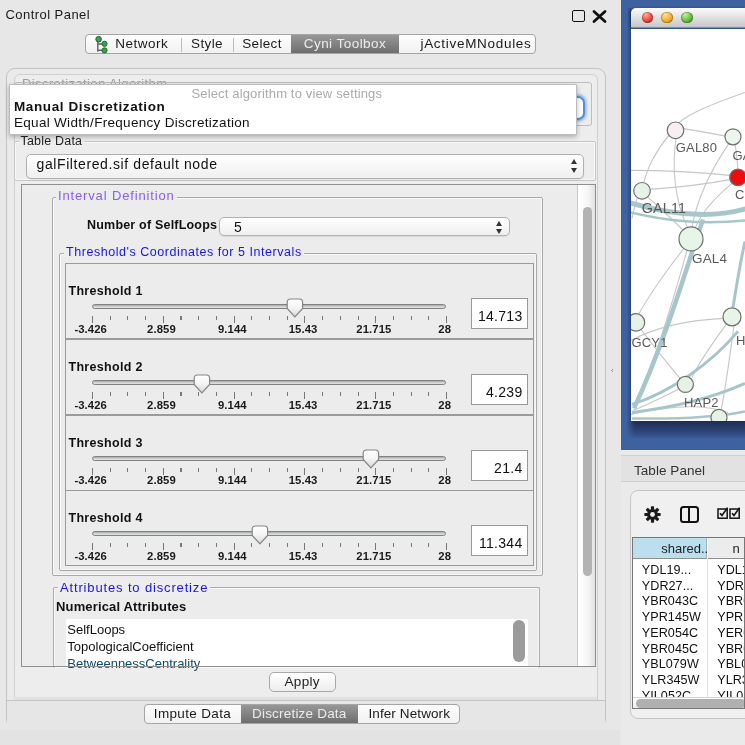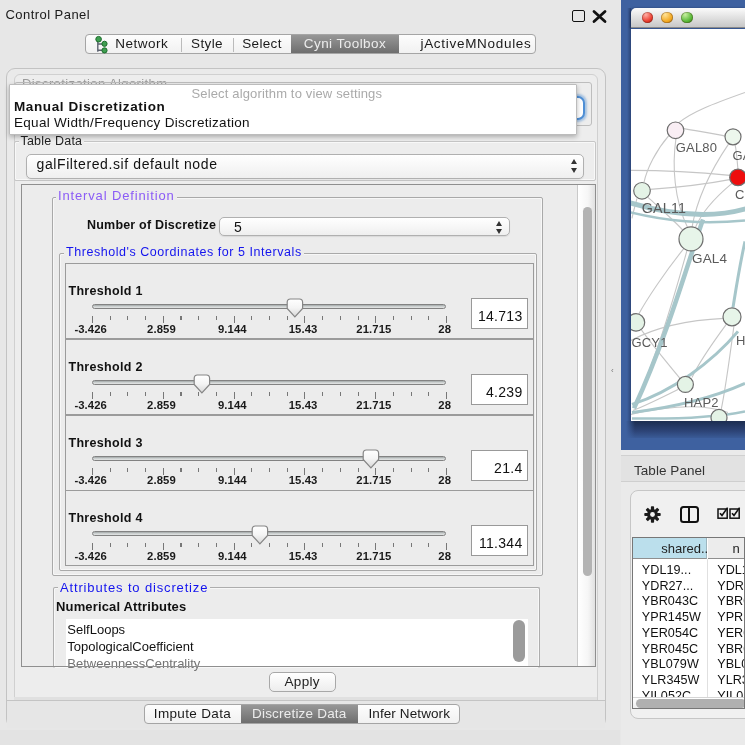--- a/index.html
+++ b/index.html
@@ -62,21 +62,21 @@
 <div class="combo" style="left:26px;top:154px;width:557.5px;height:25px;">
       <div class="txt" style="line-height:19px;">galFiltered.sif default node</div>
       <div class="arr up" style="right:6px;top:4px;"></div>
       <div class="arr dn" style="right:6px;top:13px;"></div>
     </div>
 <div class="abs" style="left:20.5px;top:183.5px;width:575px;height:483.5px;border:1px solid #8f8f8f;background:#ececec;"></div>
 <div class="abs" style="left:576.5px;top:184.5px;width:19px;height:481.5px;background:linear-gradient(to right,#ffffff,#f6f6f6 55%,#dedede);border-left:1px solid #c9c9c9;"></div>
 <div class="abs" style="left:582.5px;top:207px;width:9px;height:369px;background:#b3b3b3;border-radius:4.5px;"></div>
 <div class="group" style="left:52px;top:197px;width:490.5px;height:379px;border-color:#a9a9a9;"></div>
 <div class="glabel" style="left:56px;top:188px;color:#8b5cf6;letter-spacing:0.85px;">Interval Definition</div>
-<div class="abs" style="left:87px;top:217.8px;font-size:12.5px;font-weight:bold;letter-spacing:0.2px;color:#111;">Number of Discretize</div>
+<div class="abs" style="left:87px;top:217.8px;font-size:12.5px;font-weight:bold;letter-spacing:0.2px;color:#111;">Number of SelfLoops</div>
 <div class="combo" style="left:219px;top:217px;width:290.5px;height:19px;">
       <div class="txt" style="left:14px;line-height:18px;">5</div>
       <div class="arr up" style="right:7px;top:2.5px;"></div>
       <div class="arr dn" style="right:7px;top:10.5px;"></div>
     </div>
 <div class="group" style="left:59px;top:253px;width:477.5px;height:317.5px;border-color:#a9a9a9;"></div>
 <div class="glabel" style="left:64px;top:244.5px;color:#1414ee;font-size:12.5px;letter-spacing:0.55px;">Threshold's Coordinates for 5 Intervals</div>
 <div class="tpanel" style="top:263.2px;">
 <div class="ttl">Threshold 1</div>
 <div class="track"></div>
@@ -168,21 +168,21 @@
         <path d="M1.2 4.2 Q1.2 1 4.4 1 L13.4 1 Q16.6 1 16.6 4.2 L16.6 10.4 L8.9 18.8 L1.2 10.4 Z" fill="url(#tg3)" stroke="#858585" stroke-width="1.2"></path>
       </svg>
 <div class="vbox">11.344</div>
 </div>
 <div class="group" style="left:52.6px;top:586.7px;width:487px;height:81px;border-bottom:none;"></div>
 <div class="glabel" style="left:58px;top:579.5px;color:#1414ee;font-size:13px;letter-spacing:0.85px;background:#ededed;">Attributes to discretize</div>
 <div class="abs" style="left:56px;top:598.5px;font-size:13px;font-weight:bold;letter-spacing:0.15px;color:#111;">Numerical Attributes</div>
 <div class="abs" style="left:65.8px;top:618.5px;width:462px;height:48.5px;background:#fff;">
       <div style="position:absolute;left:1.5px;top:3.5px;font-size:13px;color:#111;">SelfLoops</div>
       <div style="position:absolute;left:1.5px;top:20.3px;font-size:13px;color:#111;">TopologicalCoefficient</div>
-      <div style="position:absolute;left:1.5px;top:37.1px;font-size:13px;color:#737373;">BetweennessCentrality</div>
+      <div style="position:absolute;left:1.5px;top:37.1px;font-size:13px;color:#0c4a6e;">BetweennessCentrality</div>
       <div style="position:absolute;left:447px;top:1px;width:12px;height:42px;background:#9b9b9b;border-radius:6px;"></div>
     </div>
 <div class="abs" style="left:20.5px;top:183.5px;width:575px;height:483.5px;border:1px solid #8f8f8f;"></div>
 <div class="abs" style="left:268.7px;top:671.5px;width:67px;height:20.3px;border:1px solid #a8a8a8;border-radius:5px;background:linear-gradient(#ffffff,#ededed);text-align:center;line-height:18px;font-size:13.5px;letter-spacing:0.3px;color:#222;">Apply</div>
 <div class="abs" style="left:6px;top:699.5px;width:599px;height:1px;background:#c4c4c4;"></div>
 <div class="abs" style="left:6.5px;top:700.5px;width:598px;height:27.5px;background:#e6e6e6;"></div>
 <div class="abs" style="left:143.5px;top:703.5px;width:316px;height:20.5px;border:1px solid #a5a5a5;border-radius:4px;background:linear-gradient(#fdfdfd,#f1f1f1);overflow:hidden;">
 <div class="seg" style="left:0;width:96px;">Impute Data</div>
 <div class="seg segdark" style="left:96px;width:117.5px;letter-spacing:0.2px;">Discretize Data</div>
 <div class="seg" style="left:213.5px;width:102.5px;letter-spacing:0.1px;">Infer Network</div>

